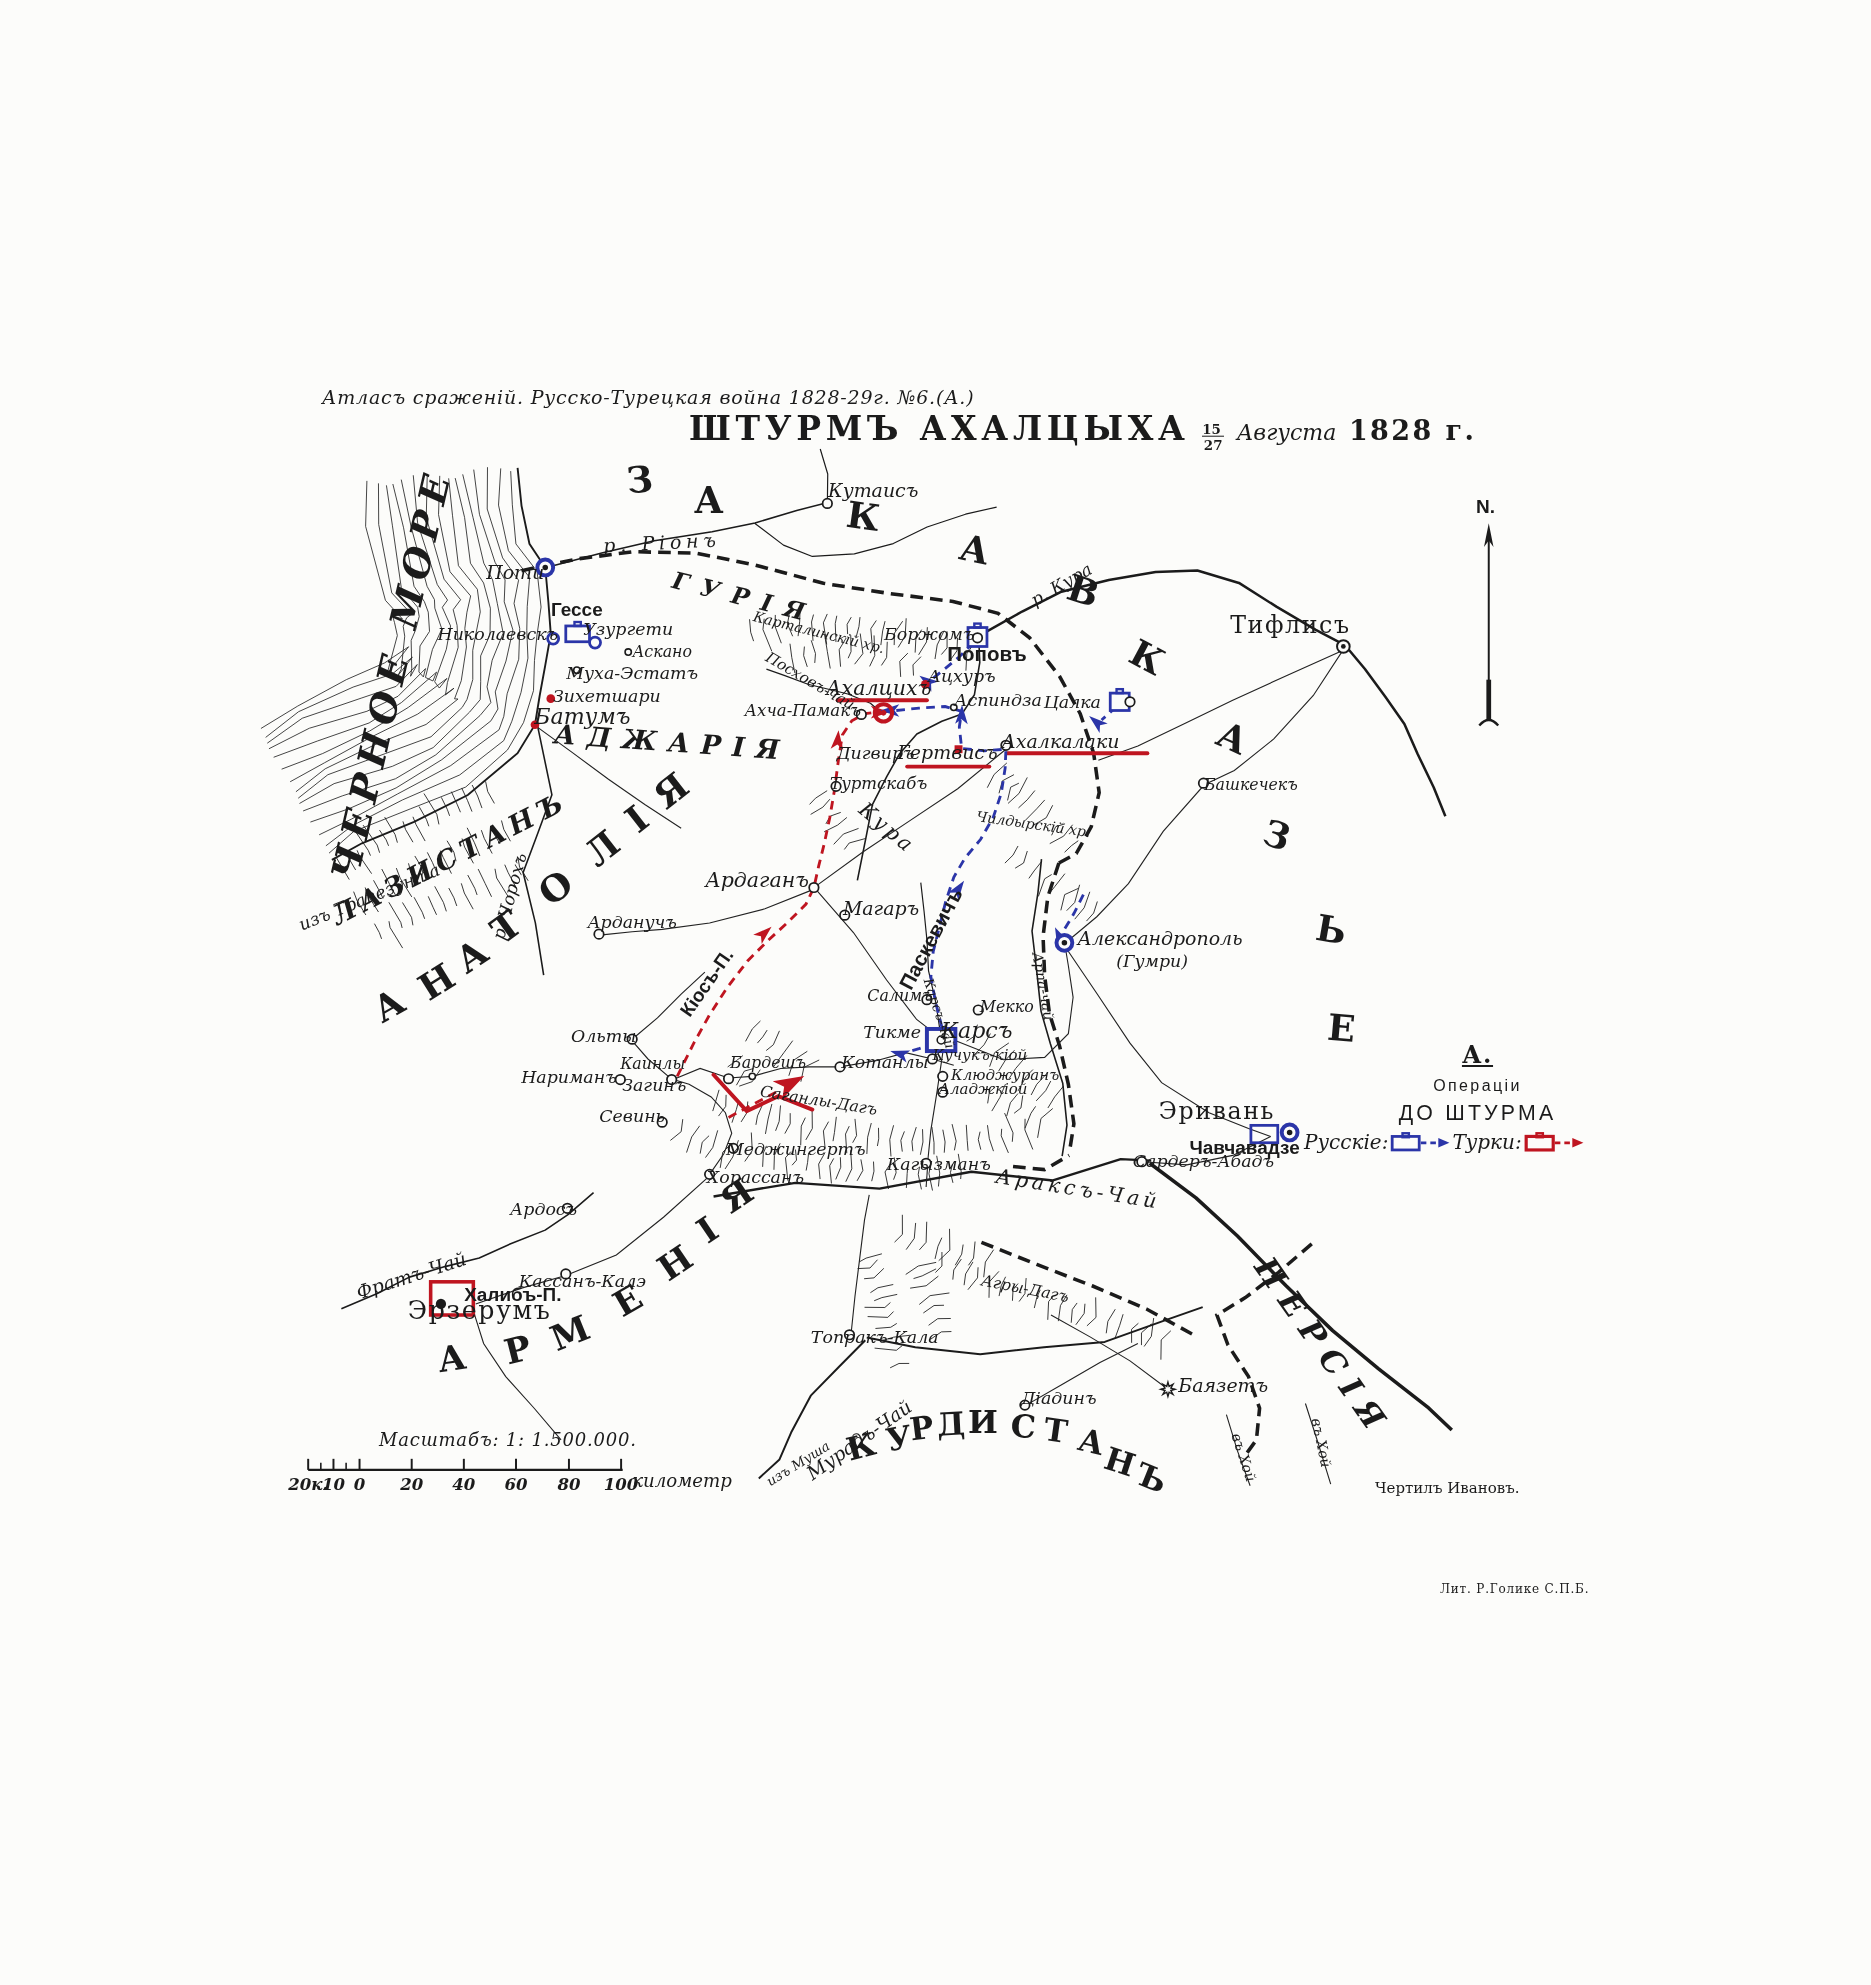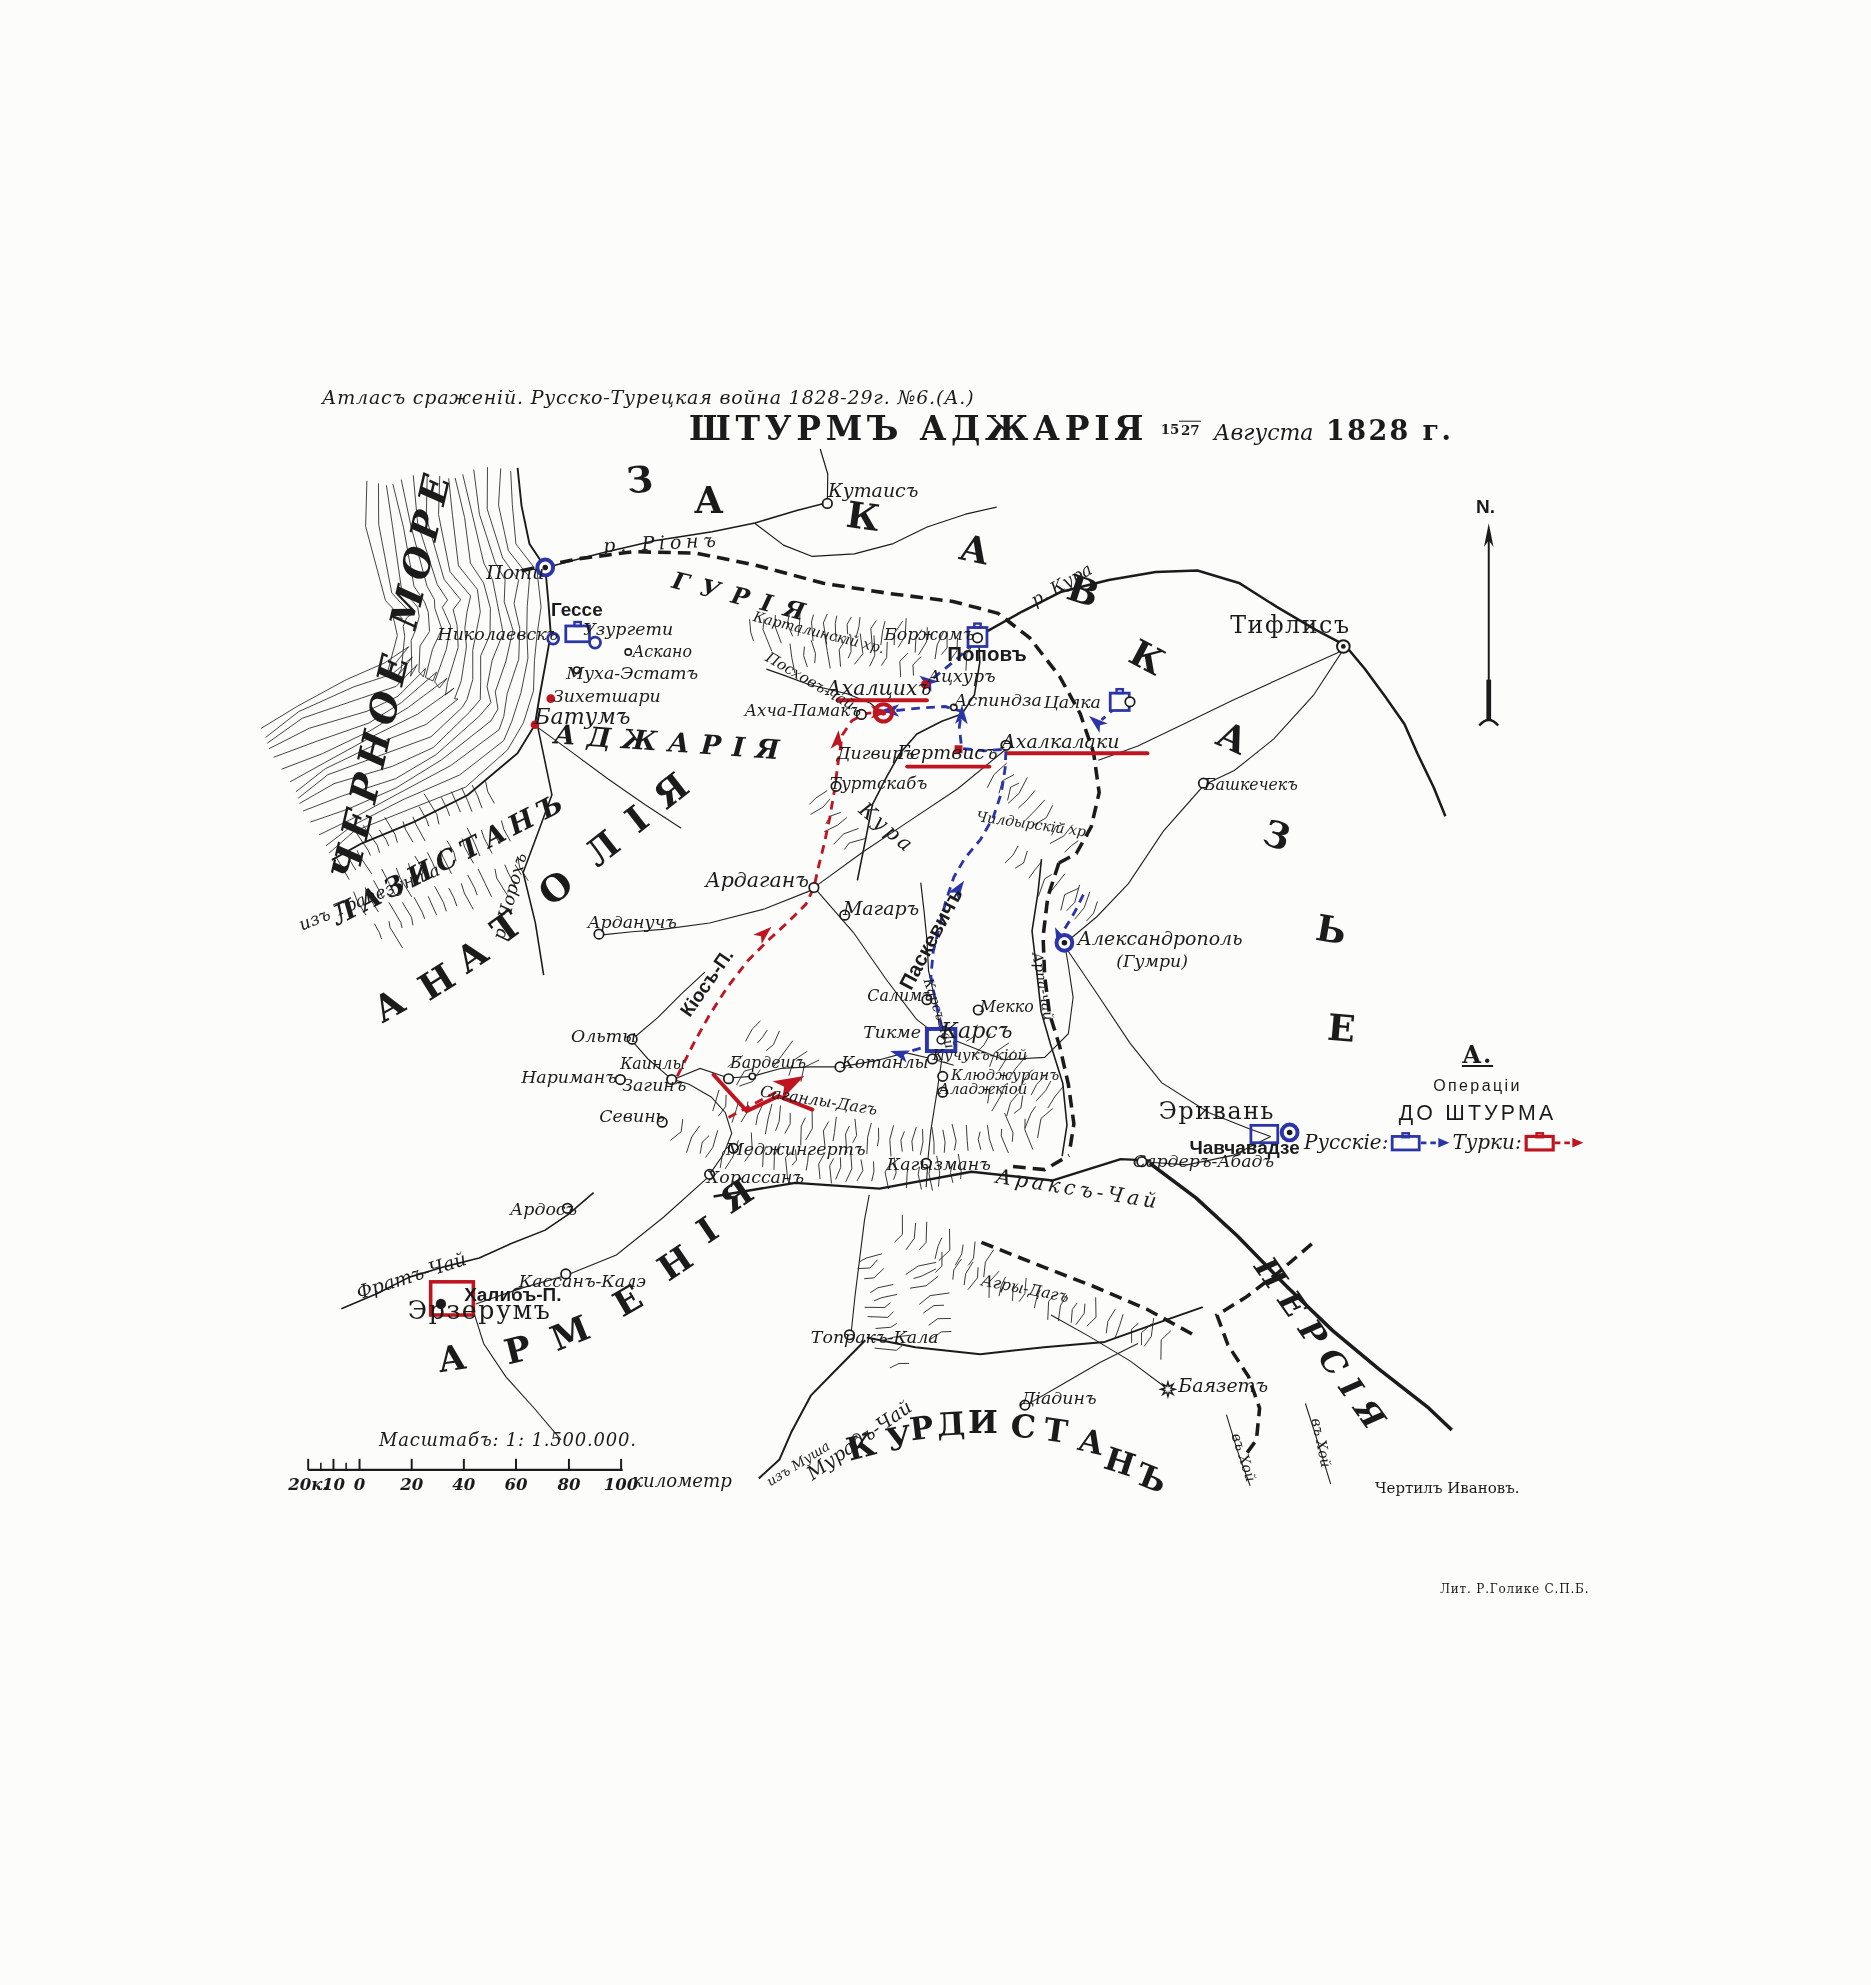--- a/index.html
+++ b/index.html
@@ -3,21 +3,21 @@
 <meta charset="utf-8">
 <style>
   html,body{margin:0;padding:0;background:#ffffff;}
   .page{position:relative;width:1872px;height:1986px;background:#fcfcfa;overflow:hidden;
         font-family:"DejaVu Serif", serif;color:#1b1b1b;}
   svg text{fill:#1b1b1b;}
   .ov{position:absolute;white-space:nowrap;}
   .caption{font-style:italic;font-size:19px;letter-spacing:0.8px;margin-left:18px;}
   .title-row{display:inline-flex;align-items:baseline;gap:12.6px;}
   .title-main{font-weight:bold;font-size:33px;letter-spacing:4.7px;}
-  .frac{display:inline-flex;flex-direction:row;align-items:center;font-size:13.4px;
+  .frac{display:inline-flex;flex-direction:column;font-size:13.4px;
         line-height:1.05;font-weight:bold;transform:translateY(-6.3px);}
   .frac .bot{border-top:1.6px solid #1b1b1b;padding:0.8px 1.6px 0 1.6px;}
   .title-month{font-style:italic;font-size:22px;}
   .title-year{font-weight:bold;font-size:27px;letter-spacing:2.4px;}
   .legend{ text-align:center; }
   .legend .lg-a{font-weight:bold;font-size:24px;text-decoration:underline;letter-spacing:1.6px;}
   .legend .lg-l1{font-family:"Liberation Sans",sans-serif;font-size:16px;letter-spacing:2.4px;margin-top:8px;}
   .legend .lg-l2{font-family:"Liberation Sans",sans-serif;font-size:21.3px;letter-spacing:3.2px;margin-top:6.3px;}
   .legend-row{display:flex;align-items:center;gap:1px;font-style:italic;font-size:20px;}
   .credit1{font-size:15px;}
@@ -781,21 +781,21 @@
         <text x="653" y="1886" text-anchor="middle" font-size="21" font-family="&quot;DejaVu Serif&quot;,serif" font-style="italic" font-weight="bold" fill="#1b1b1b">60</text>
         <text x="720" y="1886" text-anchor="middle" font-size="21" font-family="&quot;DejaVu Serif&quot;,serif" font-style="italic" font-weight="bold" fill="#1b1b1b">80</text>
         <text x="786" y="1886" text-anchor="middle" font-size="21" font-family="&quot;DejaVu Serif&quot;,serif" font-style="italic" font-weight="bold" fill="#1b1b1b">100</text>
         <text x="800" y="1882" text-anchor="start" font-size="23" font-family="&quot;DejaVu Serif&quot;,serif" font-style="italic" fill="#1b1b1b">километр</text>
       </g>
   </svg>
 
   <div class="ov caption" style="left:304px;top:386px;">Атласъ сраженій. Русско-Турецкая война 1828-29г. №6.(А.)</div>
 
   <div class="ov title-row" style="left:689px;top:409px;">
-    <span class="title-main">ШТУРМЪ АДЖАРІЯ</span>
+    <span class="title-main">ШТУРМЪ АХАЛЦЫХА</span>
     <span class="frac">
       <span>15</span>
       <span class="bot">27</span>
     </span>
     <span class="title-month">Августа</span>
     <span class="title-year">1828 г.</span>
   </div>
 
   <div class="ov compass-label" style="left:1476px;top:496px;">N.</div>
 

